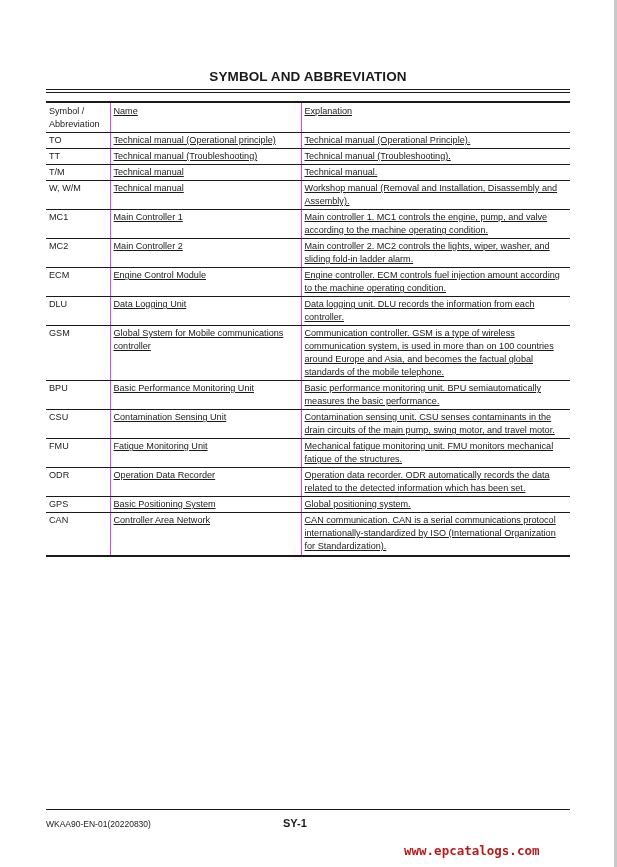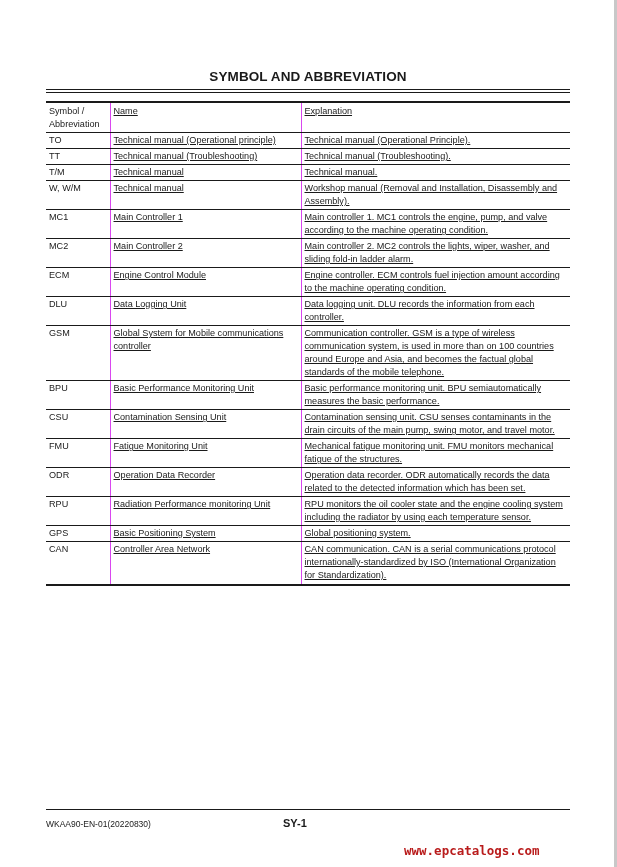--- a/index.html
+++ b/index.html
@@ -119,25 +119,20 @@
         <td>FMU</td>
         <td>Fatigue Monitoring Unit</td>
         <td>Mechanical fatigue monitoring unit. FMU monitors mechanical fatigue of the structures.</td>
       </tr>
     <tr>
         <td>ODR</td>
         <td>Operation Data Recorder</td>
         <td>Operation data recorder. ODR automatically records the data related to the detected information which has been set.</td>
       </tr>
     <tr>
-        <td>RPU</td>
-        <td>Radiation Performance monitoring Unit</td>
-        <td>RPU monitors the oil cooler state and the engine cooling system including the radiator by using each temperature sensor.</td>
-      </tr>
-    <tr>
         <td>GPS</td>
         <td>Basic Positioning System</td>
         <td>Global positioning system.</td>
       </tr>
     <tr>
         <td>CAN</td>
         <td>Controller Area Network</td>
         <td>CAN communication. CAN is a serial communications protocol internationally-standardized by ISO (International Organization for Standardization).</td>
       </tr>
   </tbody>

